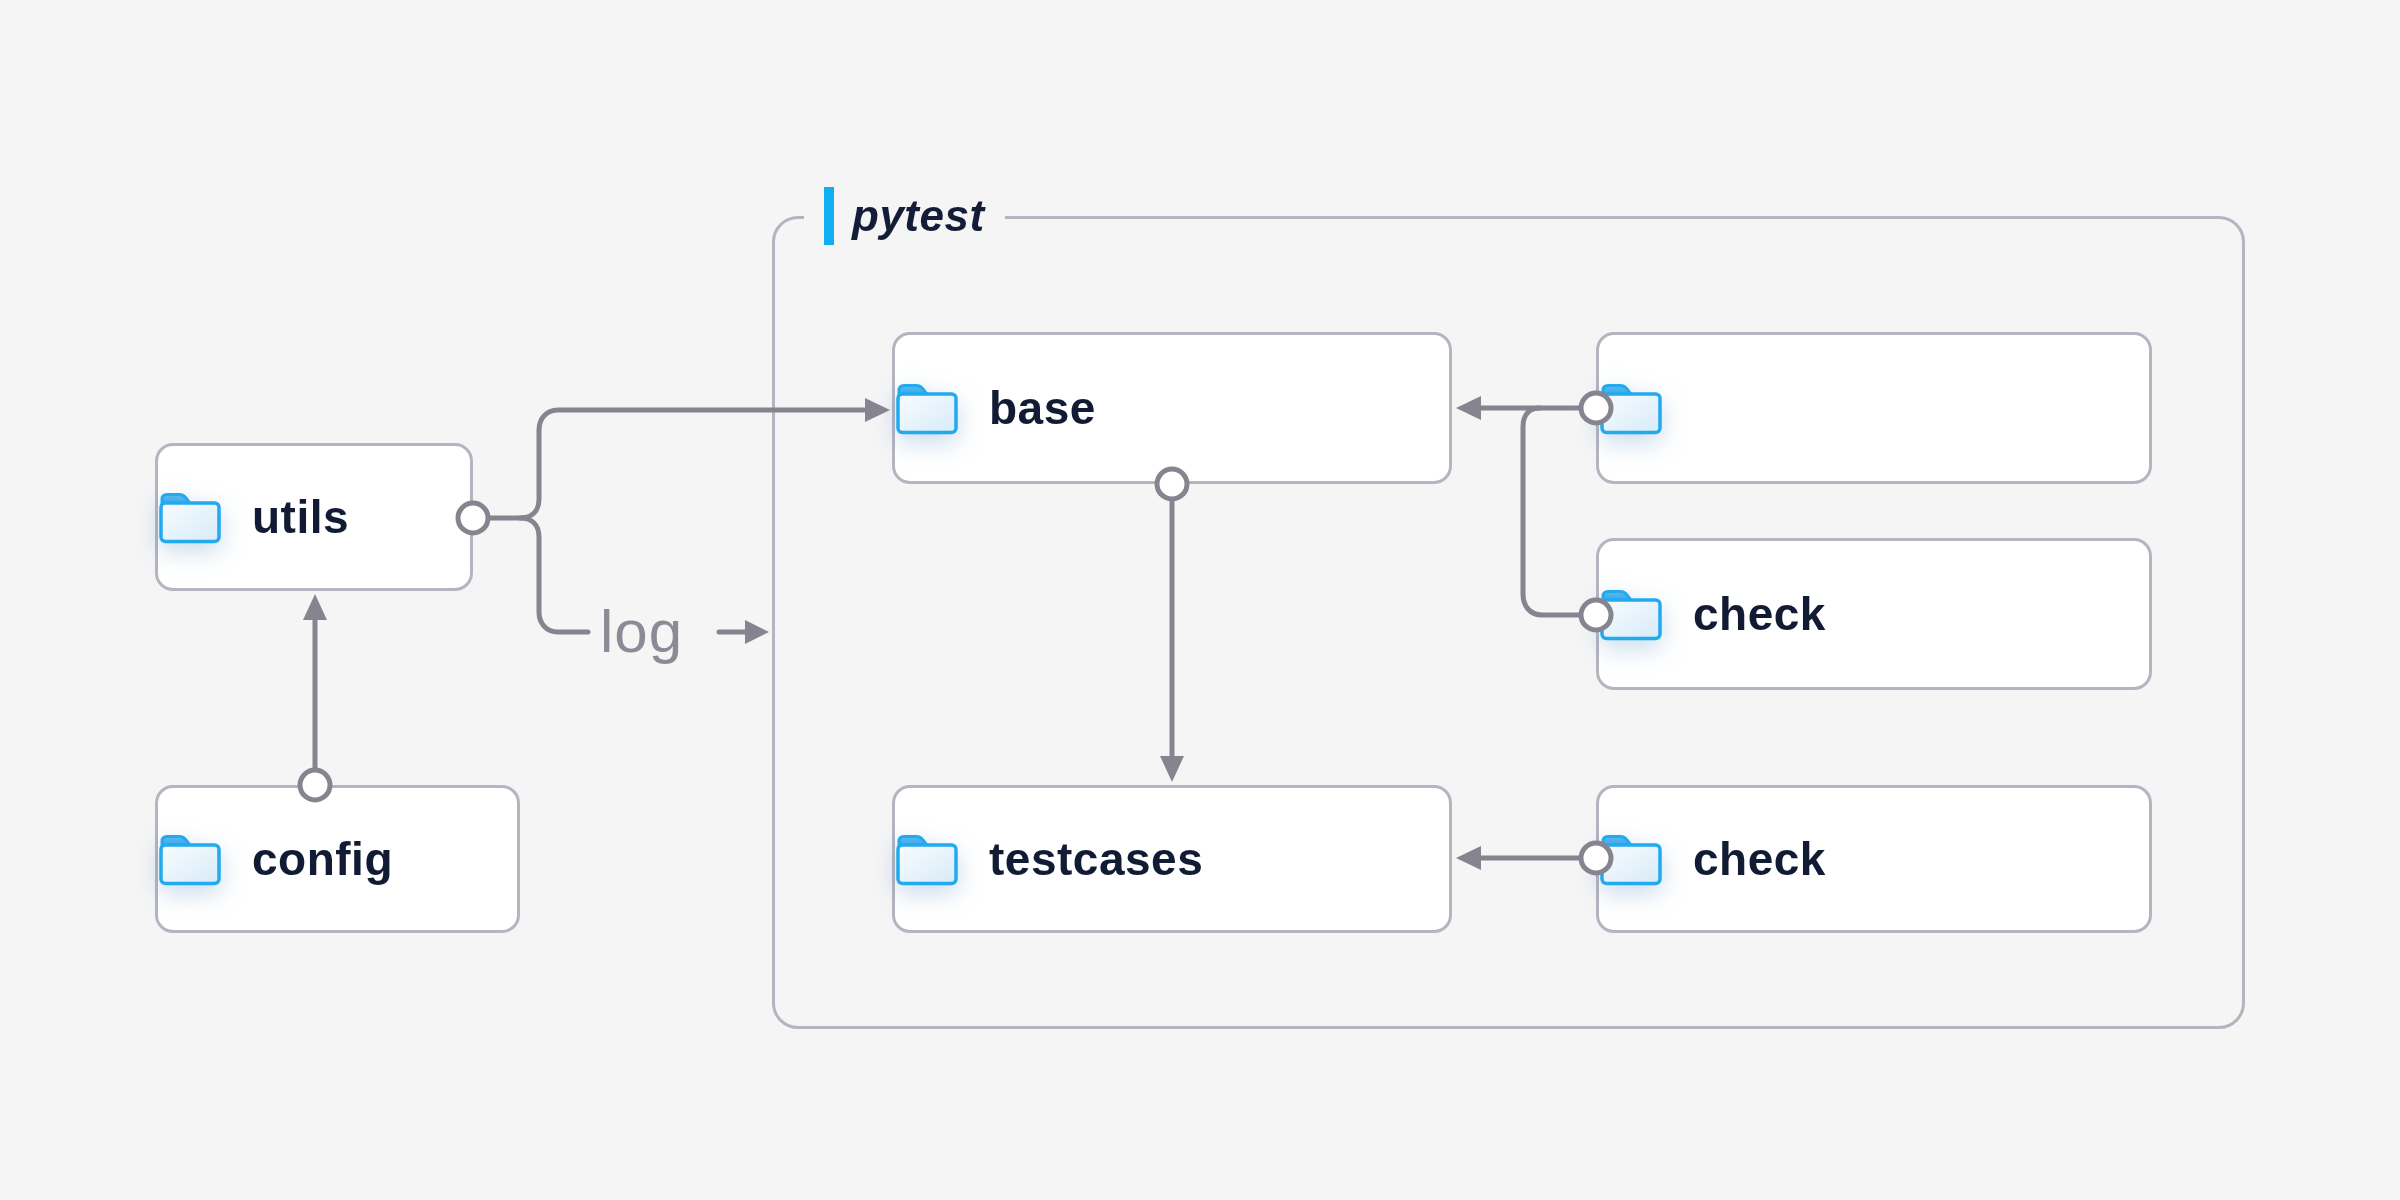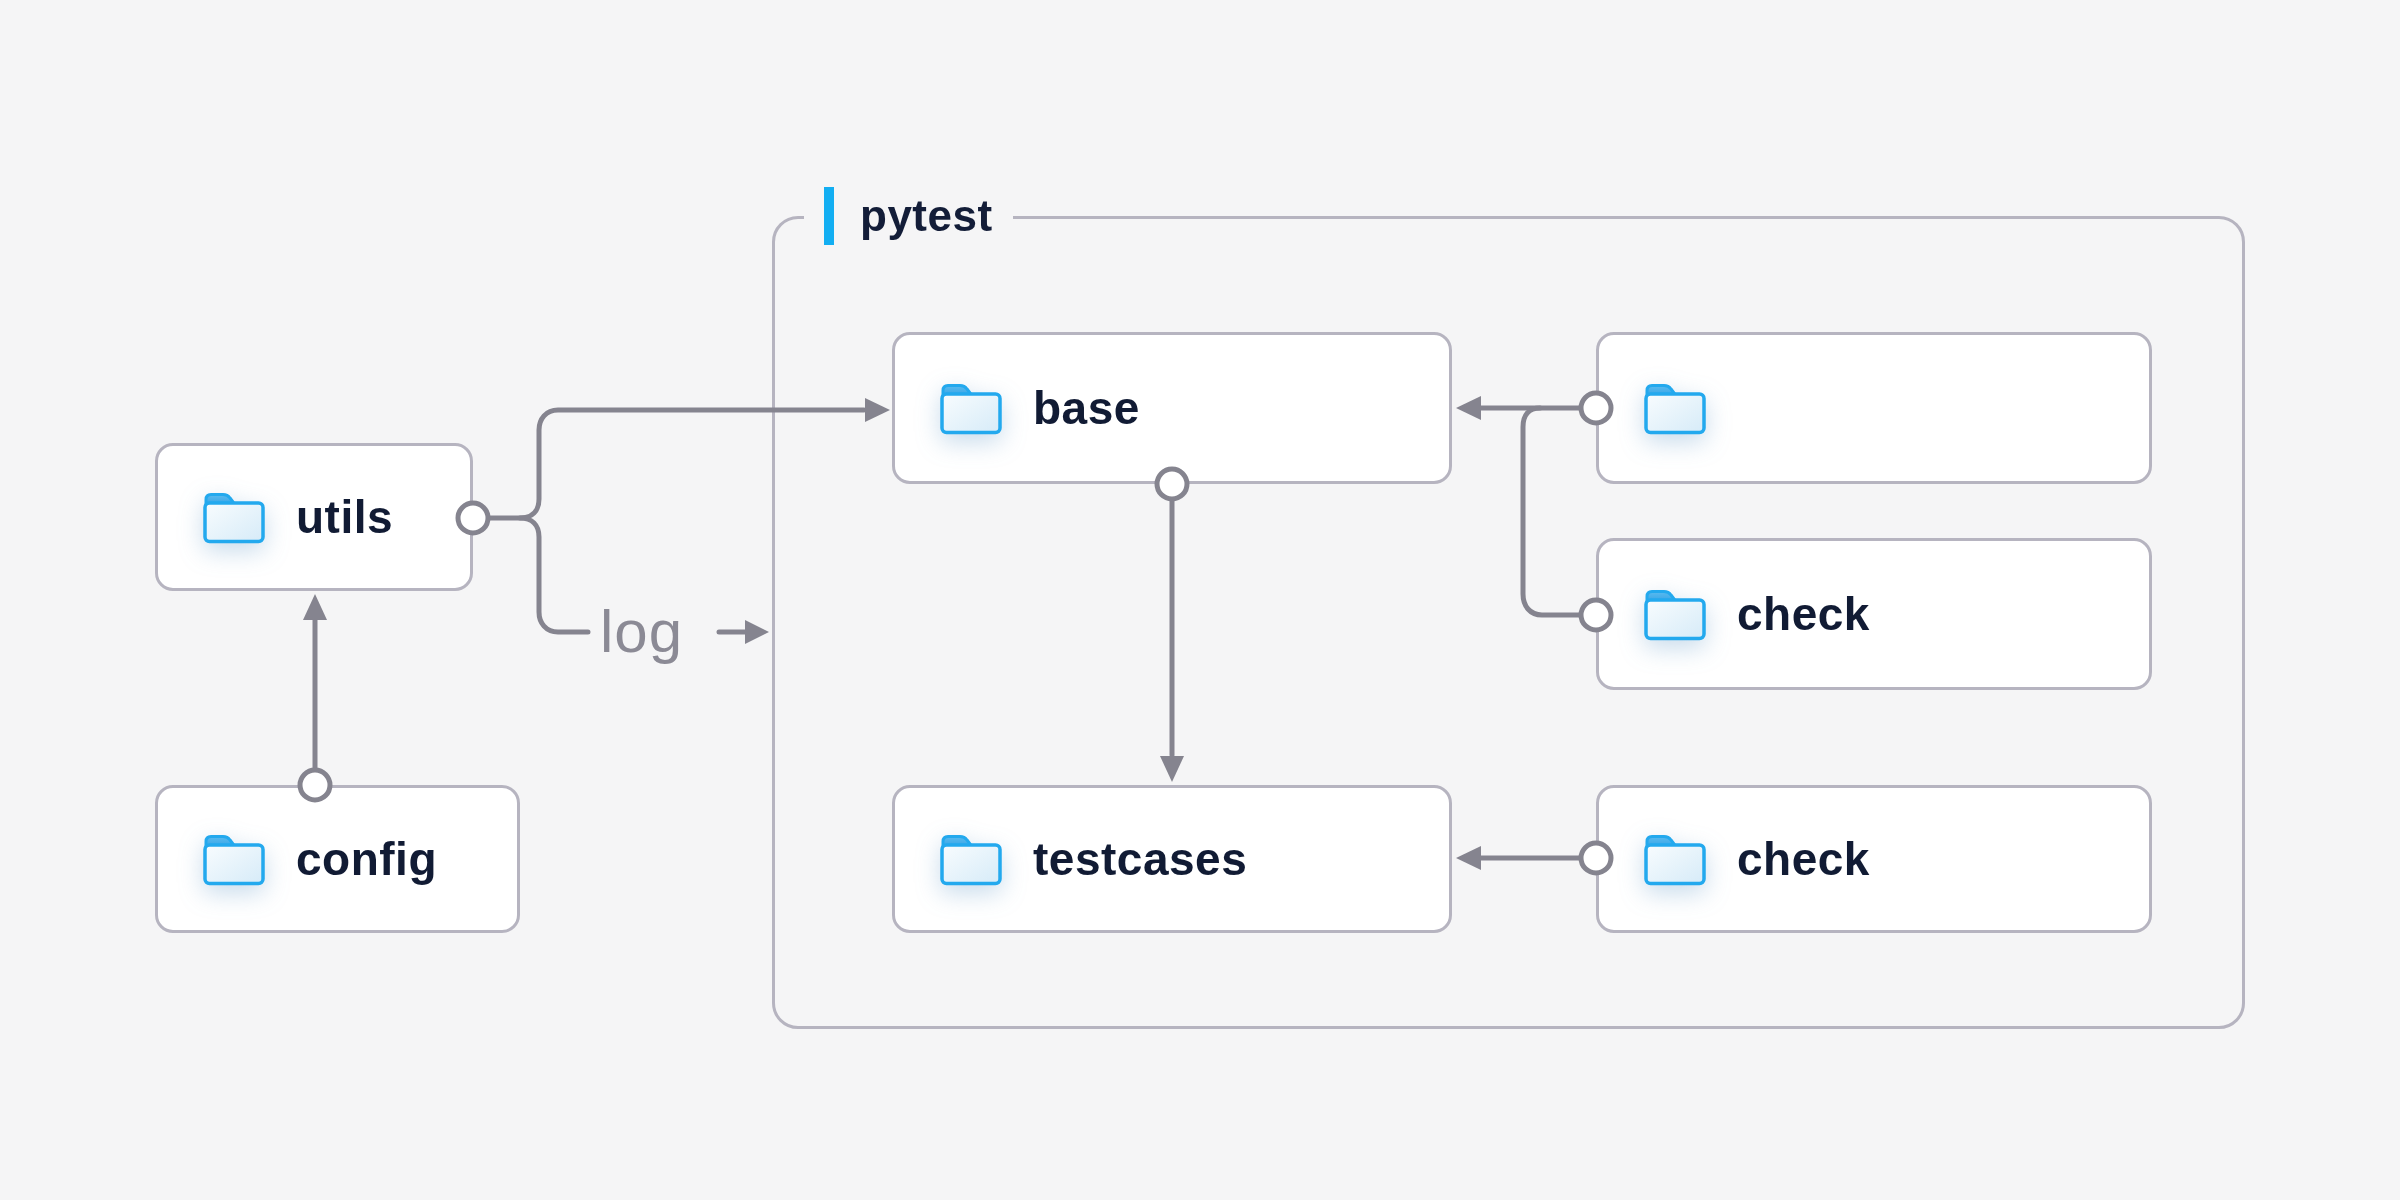--- a/index.html
+++ b/index.html
@@ -7,31 +7,31 @@
     width:2400px;height:1200px;position:relative;overflow:hidden;
     background:#f5f5f6;
     font-family:"Liberation Sans",sans-serif;
   }
   .container-box{
     position:absolute;left:772px;top:216px;width:1473px;height:813px;
     border:3px solid #b6b4c0;border-radius:26px;box-sizing:border-box;
   }
   .container-label{
     position:absolute;left:804px;top:186px;height:60px;
-    background:#f5f5f6;display:flex;align-items:center;gap:26px;
-    padding:0 20px;z-index:3;
+    background:#f5f5f6;display:flex;align-items:center;gap:18px;
+    padding:0 20px;z-index:3;font-style:italic;
   }
   .accent-bar{width:10px;height:58px;background:#12aef2;}
   .container-label-text{
     font-size:44px;font-weight:700;color:#131d38;letter-spacing:0.5px;
   }
   .node{
     position:absolute;background:#ffffff;
     border:3px solid #b6b4c0;border-radius:18px;box-sizing:border-box;
-    display:flex;align-items:center;padding-left:44px;gap:30px;
+    display:flex;align-items:center;gap:30px;
     z-index:2;
   }
   .node-label{
     font-size:46px;font-weight:700;color:#111b34;letter-spacing:0.5px;
     white-space:nowrap;
   }
   .folder{
     display:inline-flex;flex:0 0 auto;
     filter:drop-shadow(0px 8px 12px rgba(60,130,185,0.28));
   }

